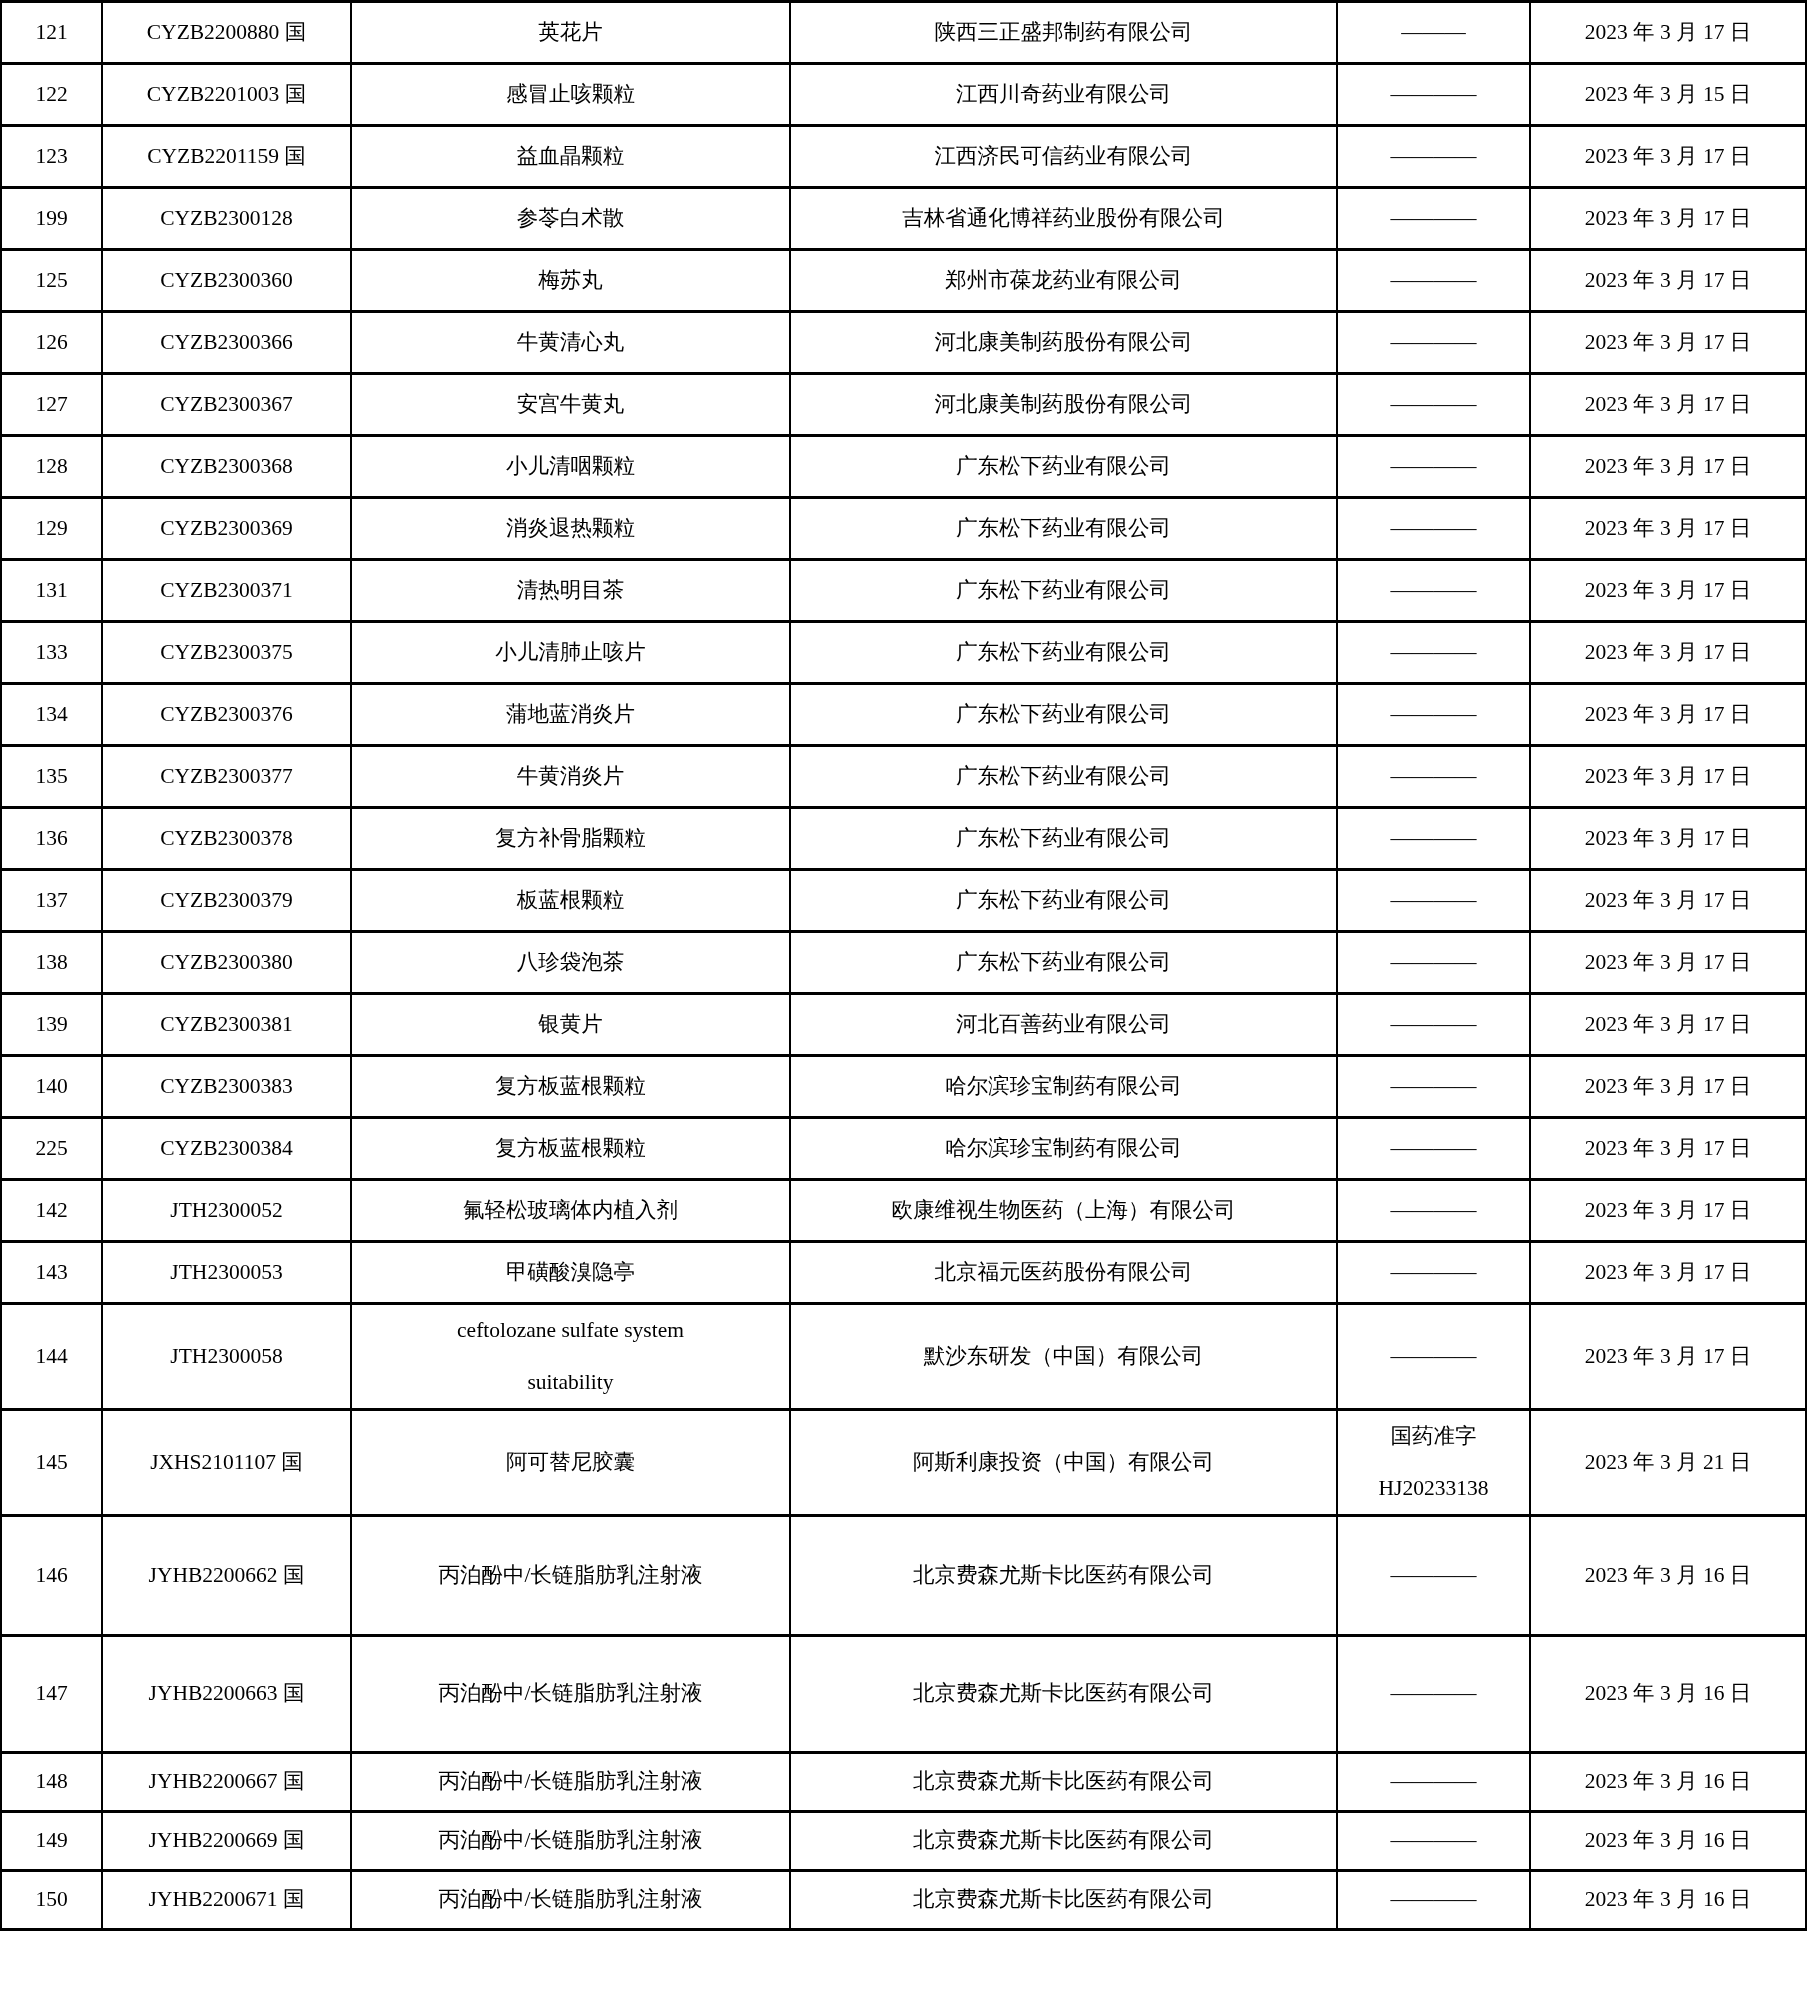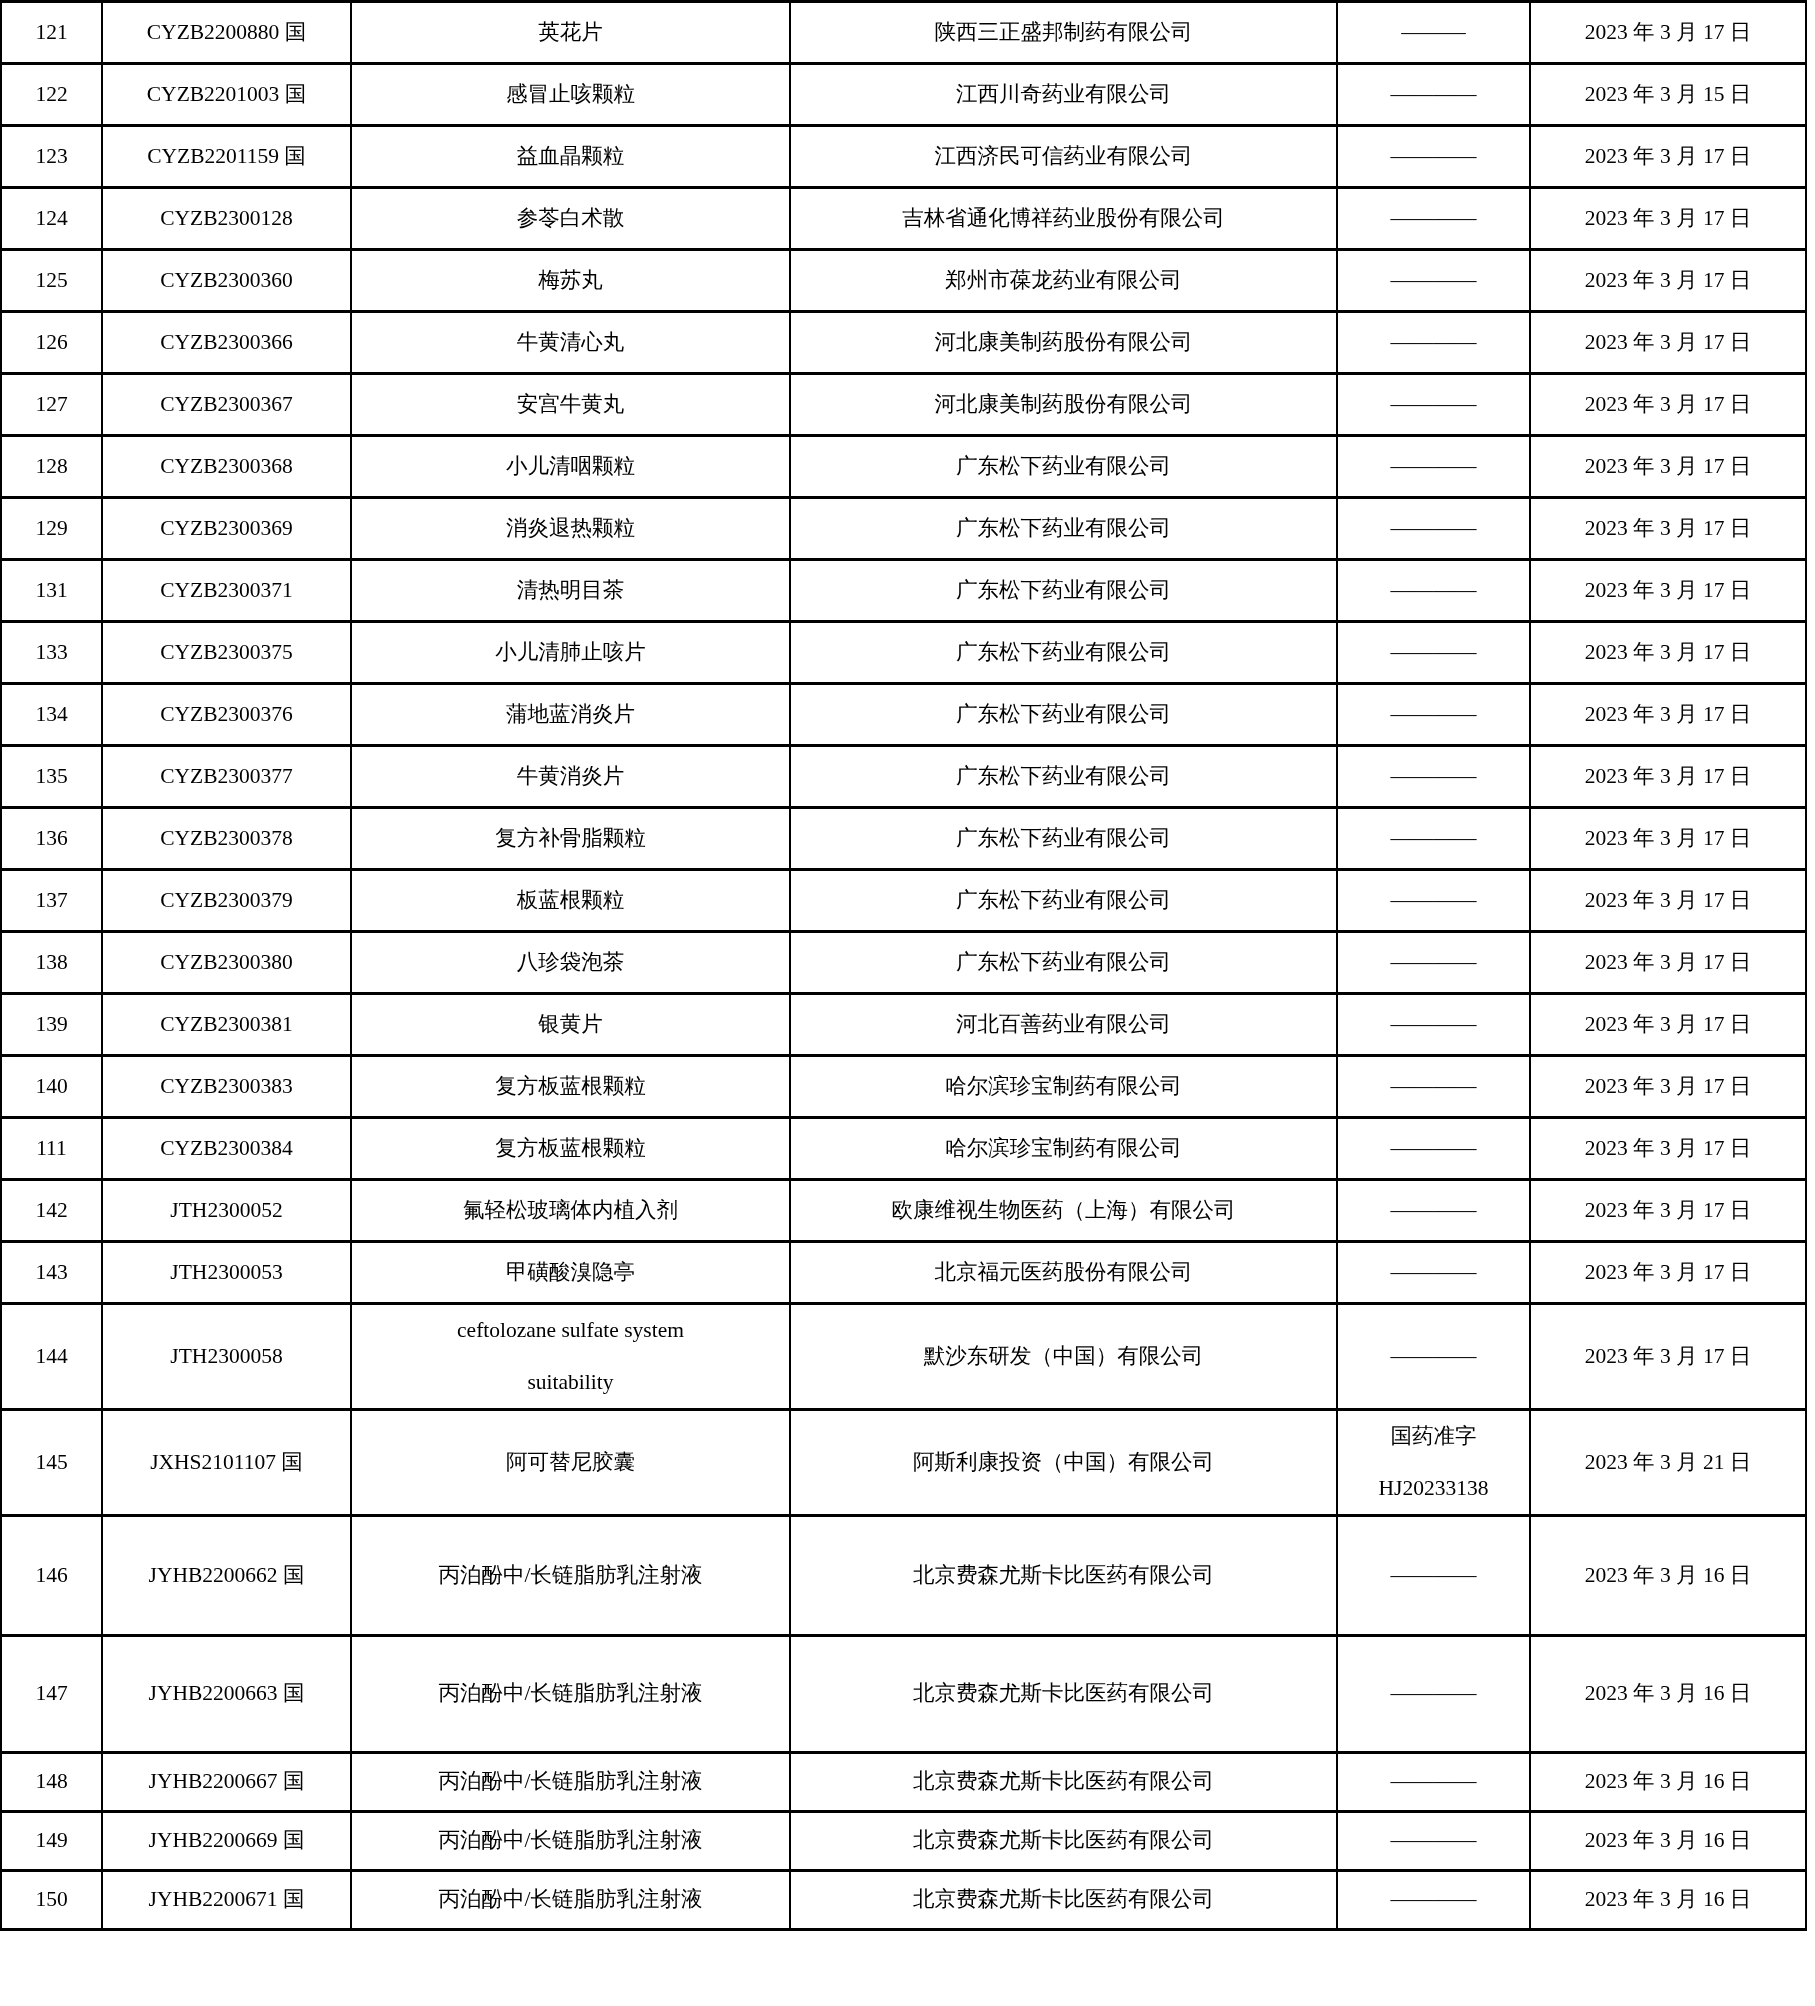--- a/index.html
+++ b/index.html
@@ -69,21 +69,21 @@
       </tr>
       <tr>
         <td>123</td>
         <td>CYZB2201159 国</td>
         <td>益血晶颗粒</td>
         <td>江西济民可信药业有限公司</td>
         <td>————</td>
         <td>2023 年 3 月 17 日</td>
       </tr>
       <tr>
-        <td>124</td>
+        <td>199</td>
         <td>CYZB2300128</td>
         <td>参苓白术散</td>
         <td>吉林省通化博祥药业股份有限公司</td>
         <td>————</td>
         <td>2023 年 3 月 17 日</td>
       </tr>
       <tr>
         <td>125</td>
         <td>CYZB2300360</td>
         <td>梅苏丸</td>
@@ -189,21 +189,21 @@
       </tr>
       <tr>
         <td>140</td>
         <td>CYZB2300383</td>
         <td>复方板蓝根颗粒</td>
         <td>哈尔滨珍宝制药有限公司</td>
         <td>————</td>
         <td>2023 年 3 月 17 日</td>
       </tr>
       <tr>
-        <td>111</td>
+        <td>225</td>
         <td>CYZB2300384</td>
         <td>复方板蓝根颗粒</td>
         <td>哈尔滨珍宝制药有限公司</td>
         <td>————</td>
         <td>2023 年 3 月 17 日</td>
       </tr>
       <tr>
         <td>142</td>
         <td>JTH2300052</td>
         <td>氟轻松玻璃体内植入剂</td>

